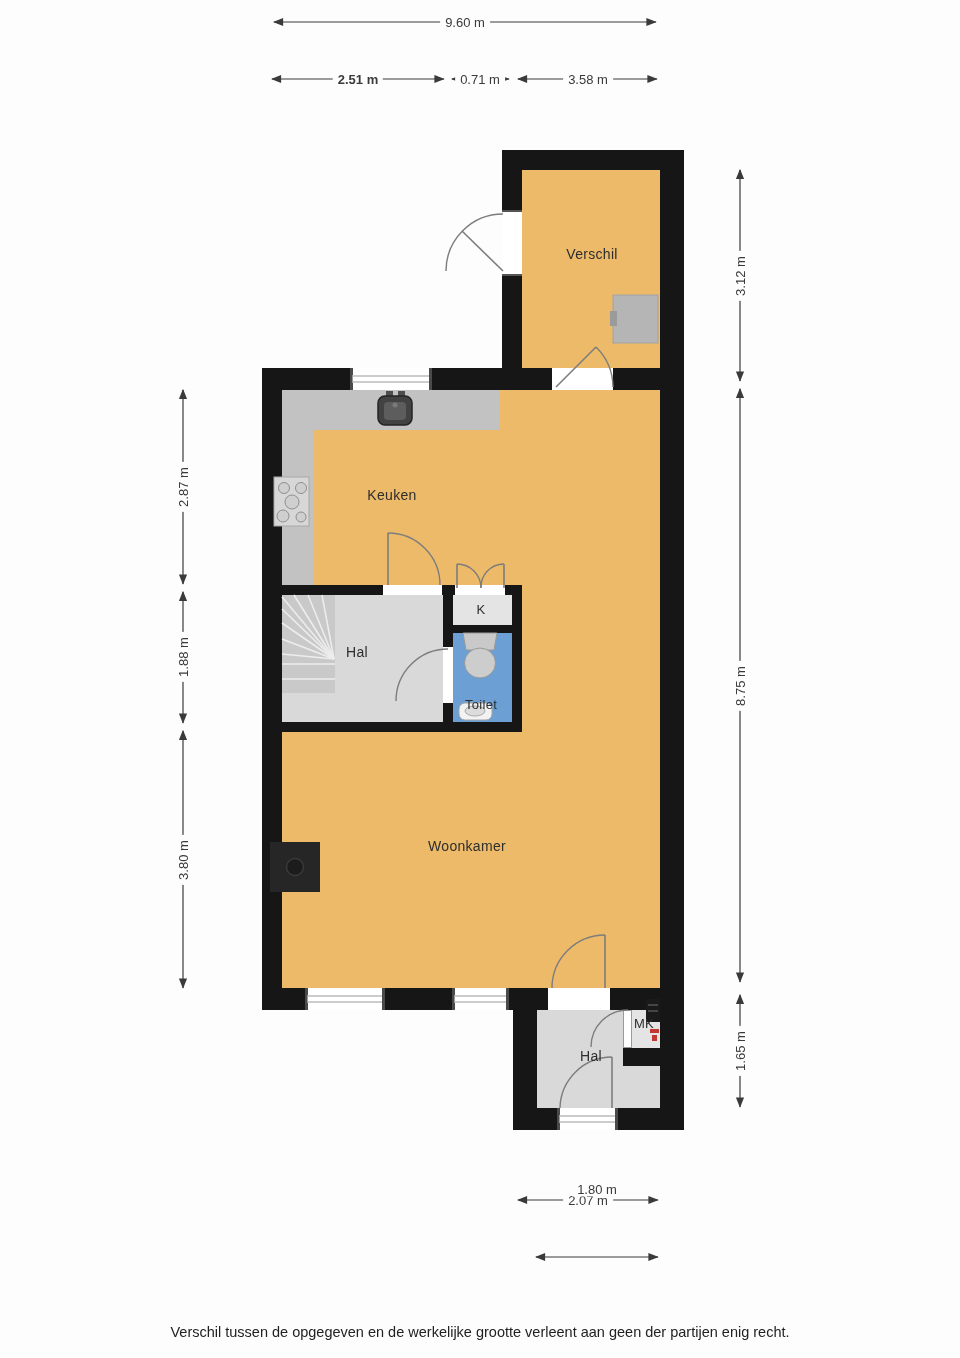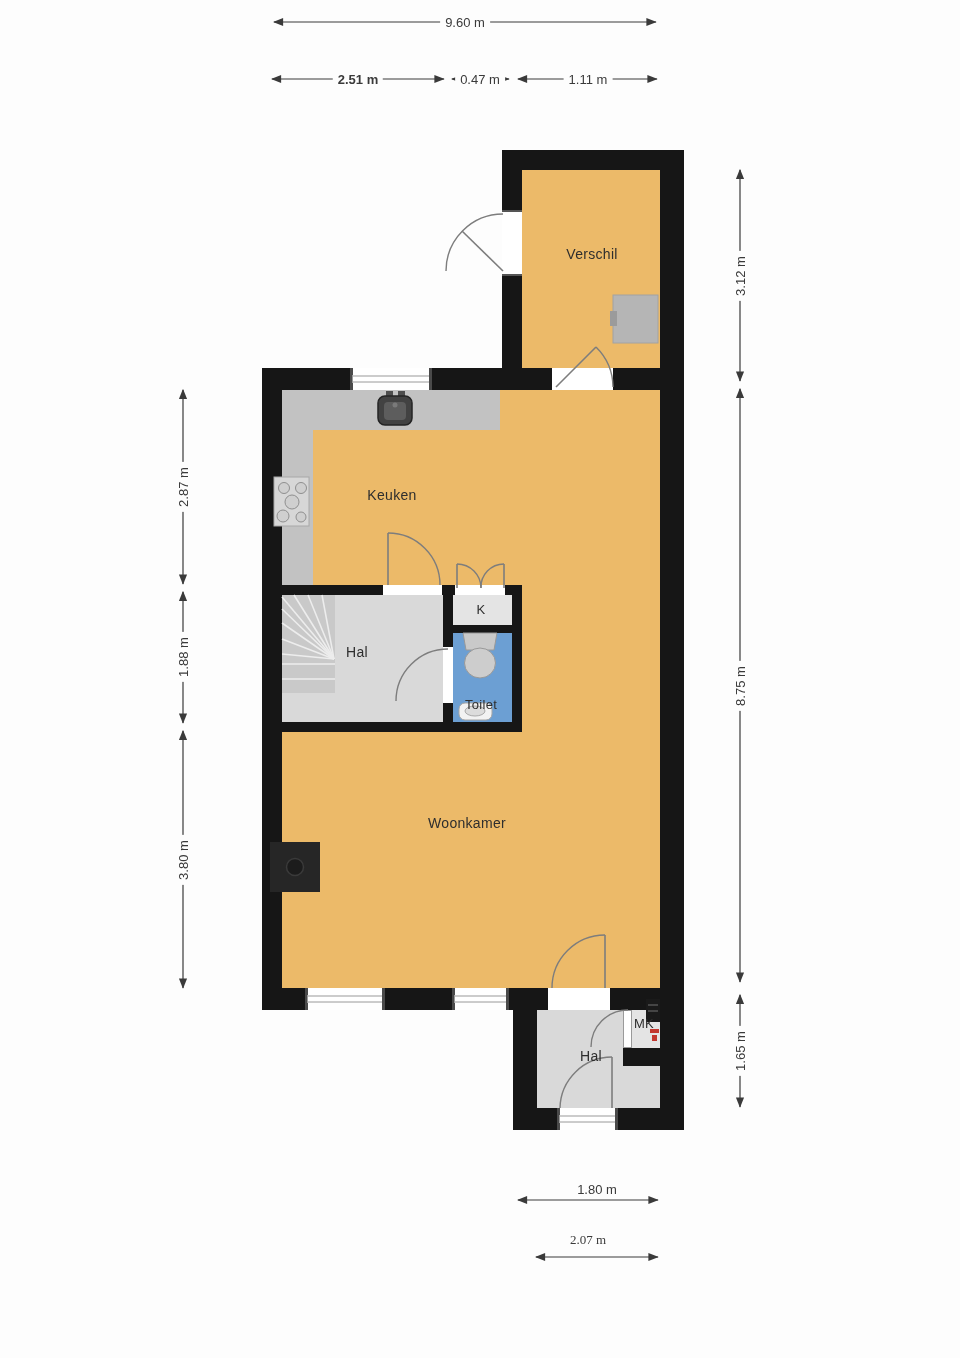--- a/index.html
+++ b/index.html
@@ -207,30 +207,31 @@
       <line class="dim-line" x1="518" y1="1200" x2="658" y2="1200" marker-start="url(#ah-s)" marker-end="url(#ah-e)"></line>
       <line class="dim-line" x1="536" y1="1257" x2="658" y2="1257" marker-start="url(#ah-s)" marker-end="url(#ah-e)"></line>
     </g>
   </svg>
 
   <div class="room-label" style="left:592px;top:254px;">Verschil</div>
   <div class="room-label" style="left:392px;top:495px;">Keuken</div>
   <div class="room-label" style="left:357px;top:652px;">Hal</div>
   <div class="room-label small" style="left:481px;top:609px;">K</div>
   <div class="room-label small" style="left:481px;top:678px;margin-top:26px;">Toilet</div>
-  <div class="room-label" style="left:467px;top:823px;">Woonkamer</div>
+  <div class="room-label" style="left:467px;top:846px;">Woonkamer</div>
   <div class="room-label small" style="left:644px;top:1023px;text-align:center;">MK</div>
   <div class="room-label" style="left:591px;top:1056px;">Hal</div>
 
   <div class="dim-label" style="left:465px;top:22px;">9.60 m</div>
   <div class="dim-label" style="left:358px;top:79px;font-weight:bold;">2.51 m</div>
-  <div class="dim-label" style="left:480px;top:79px;">0.47 m</div>
-  <div class="dim-label" style="left:588px;top:79px;">1.11 m</div>
+  <div class="dim-label" style="left:480px;top:79px;">0.71 m</div>
+  <div class="dim-label" style="left:588px;top:79px;">3.58 m</div>
   <div class="dim-label vert" style="left:183px;top:487px;">2.87 m</div>
   <div class="dim-label vert" style="left:183px;top:657px;">1.88 m</div>
   <div class="dim-label vert" style="left:183px;top:860px;">3.80 m</div>
   <div class="dim-label vert" style="left:740px;top:276px;">3.12 m</div>
   <div class="dim-label vert" style="left:740px;top:686px;">8.75 m</div>
   <div class="dim-label vert" style="left:740px;top:1051px;">1.65 m</div>
-  <div class="dim-label" style="left:588px;top:1240px;font-family:Liberation Serif, serif;">2.07 m</div>
+  <div class="dim-label" style="left:588px;top:1200px;">2.07 m</div>
   <div class="dim-label" style="left:597px;top:1189px;">1.80 m</div>
 
+  <div class="disclaimer">Verschil tussen de opgegeven en de werkelijke grootte verleent aan geen der partijen enig recht.</div>
 </div>
 
 </body></html>

